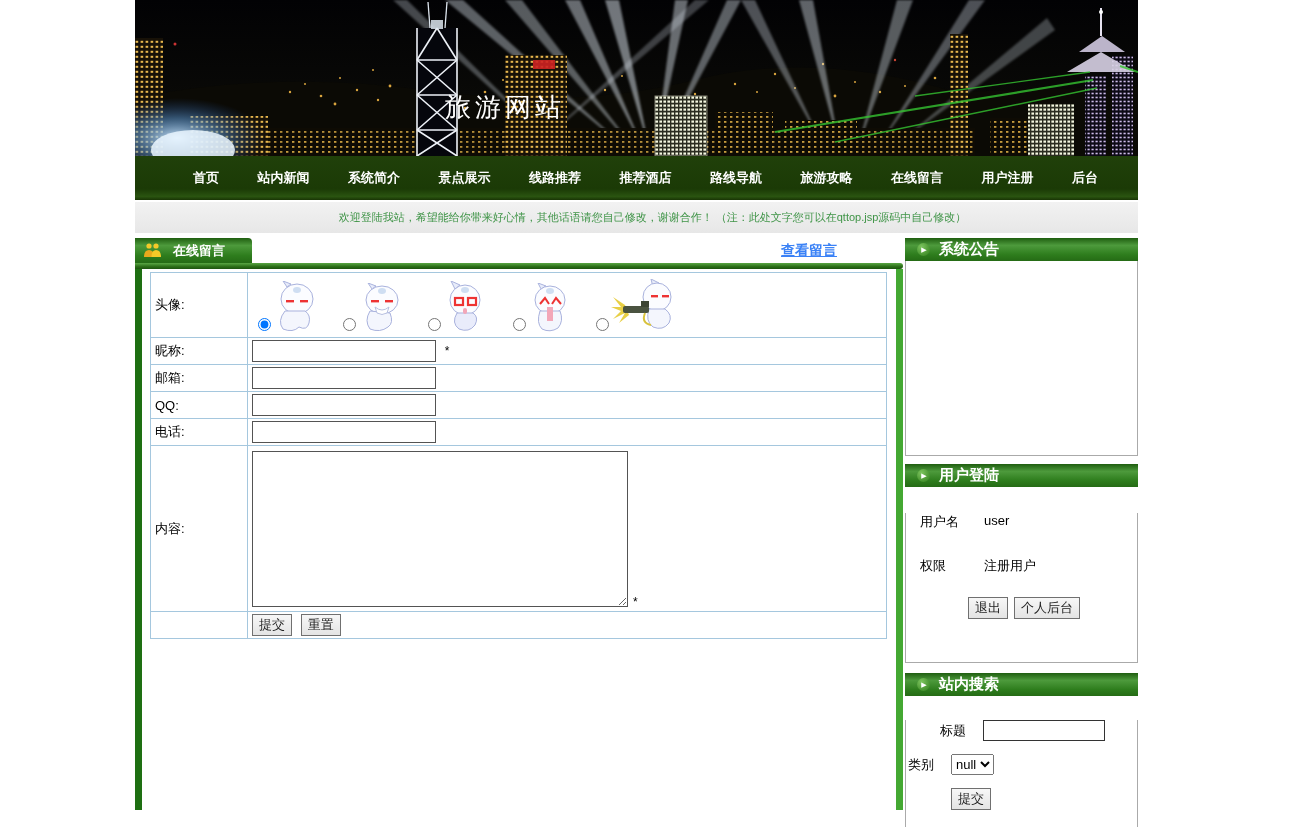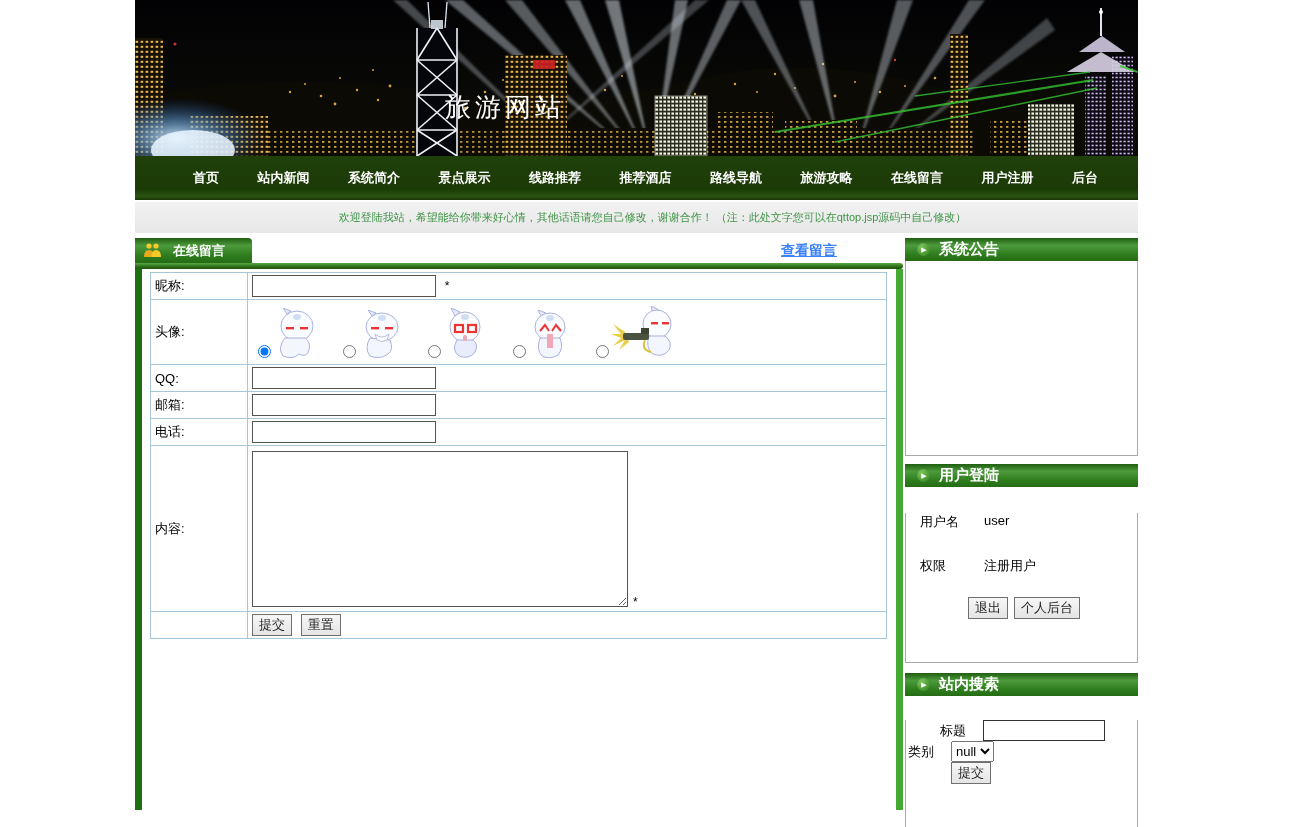--- a/index.html
+++ b/index.html
@@ -68,21 +68,21 @@
               display:flex;align-items:center;justify-content:center;}
   .arrow-icon span{color:#fff;font-size:7px;line-height:1;margin-left:1px;}
   .side-head .side-title{color:#fff;font-size:15px;font-weight:bold;margin-left:9px;}
   .side-body{background:#fff;border:1px solid #aaaaaa;border-top:none;box-sizing:border-box;}
   .body-announce{height:195px;}
   .body-login{height:150px;font-size:13px;color:#000;}
   .login-row{display:flex;margin:26px 0 0 14px;}
   .login-row .k{width:64px;}
   .login-btns{margin:22px 0 0 62px;display:flex;gap:6px;}
   .body-search{height:140px;font-size:13px;color:#000;}
-  .search-row{display:flex;align-items:center;}
+  .search-row{display:flex;align-items:center;margin-top:13px;}
   .search-row:first-child{margin-top:24px;margin-left:32px;}
   .search-row .k{width:45px;padding-left:2px;box-sizing:border-box;}
   .search-ti{width:116px;height:17px;border:1px solid #333;font-size:12px;}
   .search-sel{font-size:13px;height:21px;}
   .gap8{height:8px;}
   .gap10{height:10px;}
 </style>
 </head>
 <body>
 
@@ -268,27 +268,20 @@
           </span>
           <span class="tab-label">在线留言</span>
         </div>
         <a class="view-link">查看留言</a>
       </div>
       <div class="greenbar"></div>
       <div class="main-box">
         <table class="msg">
           <tbody>
               <tr>
-            <td class="lbl">昵称:</td>
-            <td>
-              <input class="ti" type="text" style="">
-              <span class="star">*</span>
-            </td>
-          </tr>
-          <tr>
             <td class="lbl">头像:</td>
             <td>
               <div class="avatar-row">
                 <span class="avatar-unit">
                   <input type="radio" name="avatar" checked="" style="">
                   <svg width="46" height="52" viewBox="0 0 46 52">
                     <path d="M14,6 L10,0 L18,3 Z" fill="#e8ecfa" stroke="#a9b2dd"></path>
                     <ellipse cx="24" cy="18" rx="16" ry="15" fill="#fbfcff" stroke="#a9b2dd"></ellipse>
                     <path d="M12,30 Q4,40 10,48 Q20,52 26,46 Q34,50 36,42 Q38,34 32,30 Z" fill="#f4f6fd" stroke="#a9b2dd"></path>
                     <ellipse cx="24" cy="9" rx="4" ry="3" fill="#cfdef2"></ellipse>
@@ -346,25 +339,32 @@
                       <rect x="12" y="27" width="26" height="7" rx="2" fill="#4a5340"></rect>
                       <rect x="30" y="22" width="8" height="6" fill="#3c4434"></rect>
                       <path d="M34,34 Q30,44 40,46" fill="none" stroke="#d8c23c" stroke-width="2"></path>
                     </g>
                   </svg>
                 </span>
               </div>
             </td>
           </tr>
           <tr>
-            <td class="lbl">QQ:</td>
-            <td><input class="ti" type="text" style=""></td>
+            <td class="lbl">昵称:</td>
+            <td>
+              <input class="ti" type="text" style="">
+              <span class="star">*</span>
+            </td>
           </tr>
           <tr>
             <td class="lbl">邮箱:</td>
+            <td><input class="ti" type="text" style=""></td>
+          </tr>
+          <tr>
+            <td class="lbl">QQ:</td>
             <td><input class="ti" type="text" style=""></td>
           </tr>
           <tr>
             <td class="lbl">电话:</td>
             <td><input class="ti" type="text" style=""></td>
           </tr>
           <tr>
             <td class="lbl">内容:</td>
             <td>
               <div class="ta-wrap">

